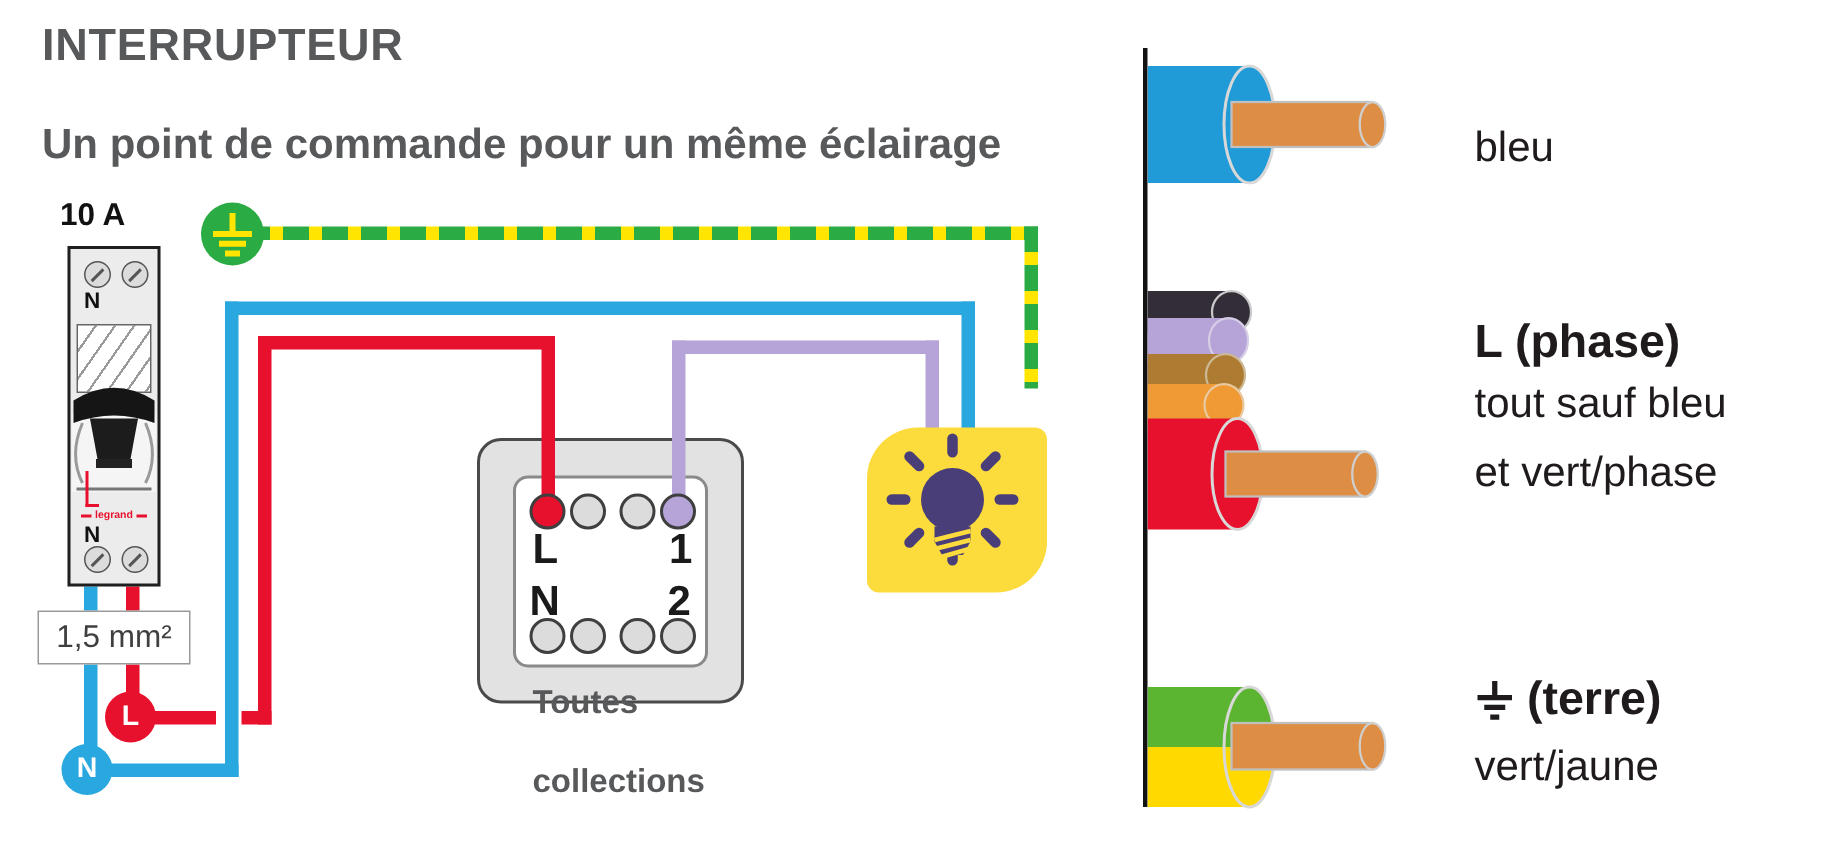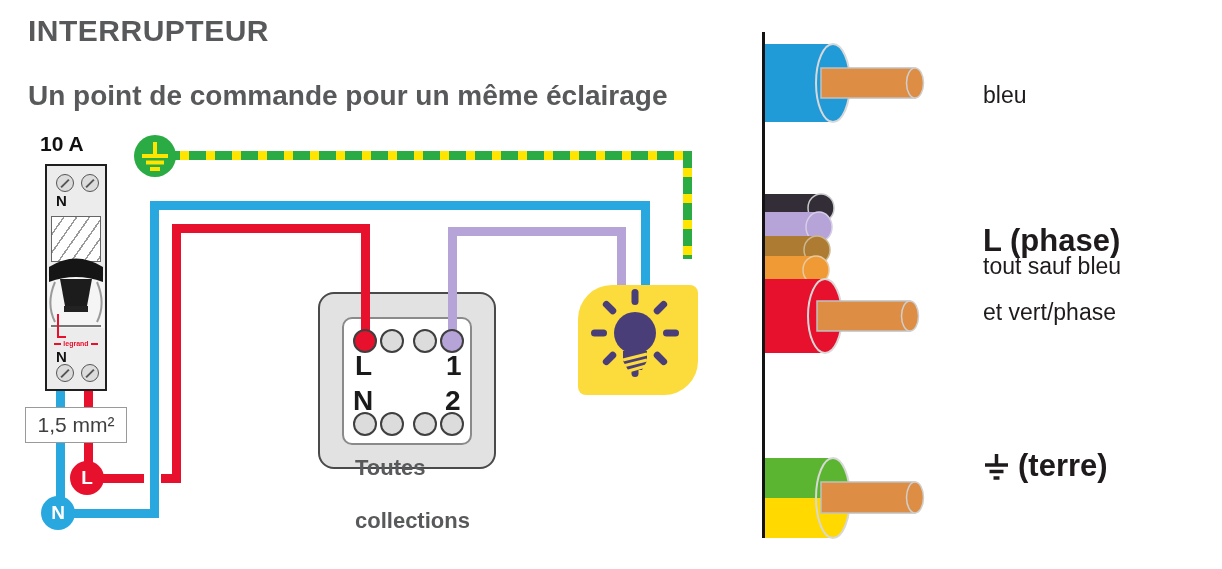--- a/index.html
+++ b/index.html
@@ -52,21 +52,21 @@
   .term-red{background:#e8112d;}
   .term-purple{background:#b6a3d8;}
   .sw-label{position:absolute;font-size:28px;font-weight:bold;color:#1a1a1a;z-index:3;}
   .caption{position:absolute;left:355px;font-size:22px;font-weight:bold;color:#58595b;z-index:2;}
   
   .lamp{left:578px;top:285px;width:120px;height:110px;background:#fcdb3d;border-radius:34px 8px 34px 8px;z-index:3;}
   
   .sep{left:762px;top:32px;width:3px;height:506px;background:#131313;}
   .leg-title{position:absolute;left:983px;font-size:31px;font-weight:bold;color:#1f1b1c;display:flex;
              align-items:center;gap:8px;}
-  .leg-sub{position:absolute;left:983px;font-size:23px;color:#1f1b1c;}
+  .leg-sub{position:absolute;left:983px;font-size:28px;color:#1f1b1c;}
 </style>
 </head>
 <body>
 
 <div class="stage">
 
   <div class="abs title">INTERRUPTEUR</div>
   <div class="abs subtitle">Un point de commande pour un même éclairage</div>
 
   <div class="wire w-earth-h" style="left:163px;top:151px;width:529px;height:9px;"></div>
@@ -195,21 +195,21 @@
     <ellipse cx="54" cy="37" rx="13" ry="15" fill="#b6a3d8" stroke="#d6cde6" stroke-width="1.5"></ellipse>
     <rect x="0" y="46" width="52" height="28" fill="#ad7b31"></rect>
     <ellipse cx="52" cy="60" rx="13" ry="14" fill="#ad7b31" stroke="#cdb894" stroke-width="1.5"></ellipse>
     <rect x="0" y="66" width="51" height="28" fill="#f09a36"></rect>
     <ellipse cx="51" cy="80" rx="13" ry="14" fill="#f09a36" stroke="#e8c9a0" stroke-width="1.5"></ellipse>
     <rect x="0" y="89" width="60" height="74" fill="#e8112d"></rect>
     <ellipse cx="60" cy="126" rx="17" ry="37" fill="#e8112d" stroke="#d8d8d8" stroke-width="2"></ellipse>
     <rect x="52" y="111" width="93" height="30" fill="#dd8e44" stroke="#c0c0c0" stroke-width="1.5"></rect>
     <ellipse cx="145" cy="126" rx="8.5" ry="15" fill="#dd8e44" stroke="#cfcfcf" stroke-width="1.5"></ellipse>
   </svg>
-  <div class="leg-title" style="top:210px;margin-top:13px;">L (phase)</div>
+  <div class="leg-title" style="top:210px;">L (phase)</div>
   <div class="leg-sub" style="top:253px;">tout sauf bleu</div>
   <div class="leg-sub" style="top:299px;">et vert/phase</div>
 
   <svg class="abs" style="left:765px;top:456px;" width="170" height="84">
     <rect x="0" y="2" width="68" height="40" fill="#5cb531"></rect>
     <rect x="0" y="42" width="68" height="40" fill="#ffd900"></rect>
     <ellipse cx="68" cy="42" rx="17" ry="40" fill="#5cb531"></ellipse>
     <path d="M51 42 a17 40 0 0 0 34 0 z" fill="#ffd900"></path>
     <ellipse cx="68" cy="42" rx="17" ry="40" fill="none" stroke="#d8d8d8" stroke-width="2"></ellipse>
     <rect x="56" y="26" width="94" height="31" fill="#dd8e44" stroke="#c0c0c0" stroke-width="1.5"></rect>
@@ -219,14 +219,15 @@
     <svg width="27" height="28">
       <g stroke="#1f1b1c" stroke-width="3.5">
         <line x1="13.5" y1="2" x2="13.5" y2="13"></line>
         <line x1="2" y1="13" x2="25" y2="13"></line>
         <line x1="6.5" y1="19.5" x2="20.5" y2="19.5"></line>
         <line x1="10.5" y1="26" x2="16.5" y2="26"></line>
       </g>
     </svg>
     <span>(terre)</span>
   </div>
+  <div class="leg-sub" style="top:495px;">vert/jaune</div>
 
 </div>
 
 </body></html>

